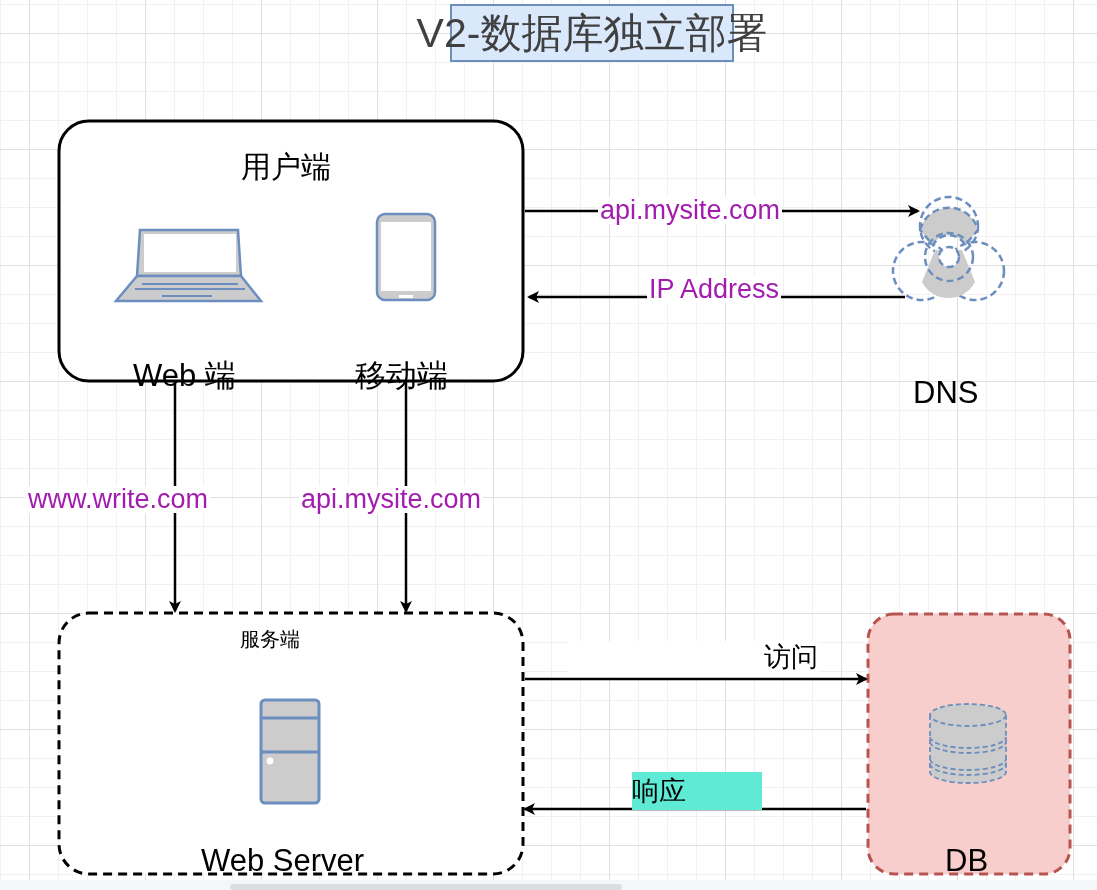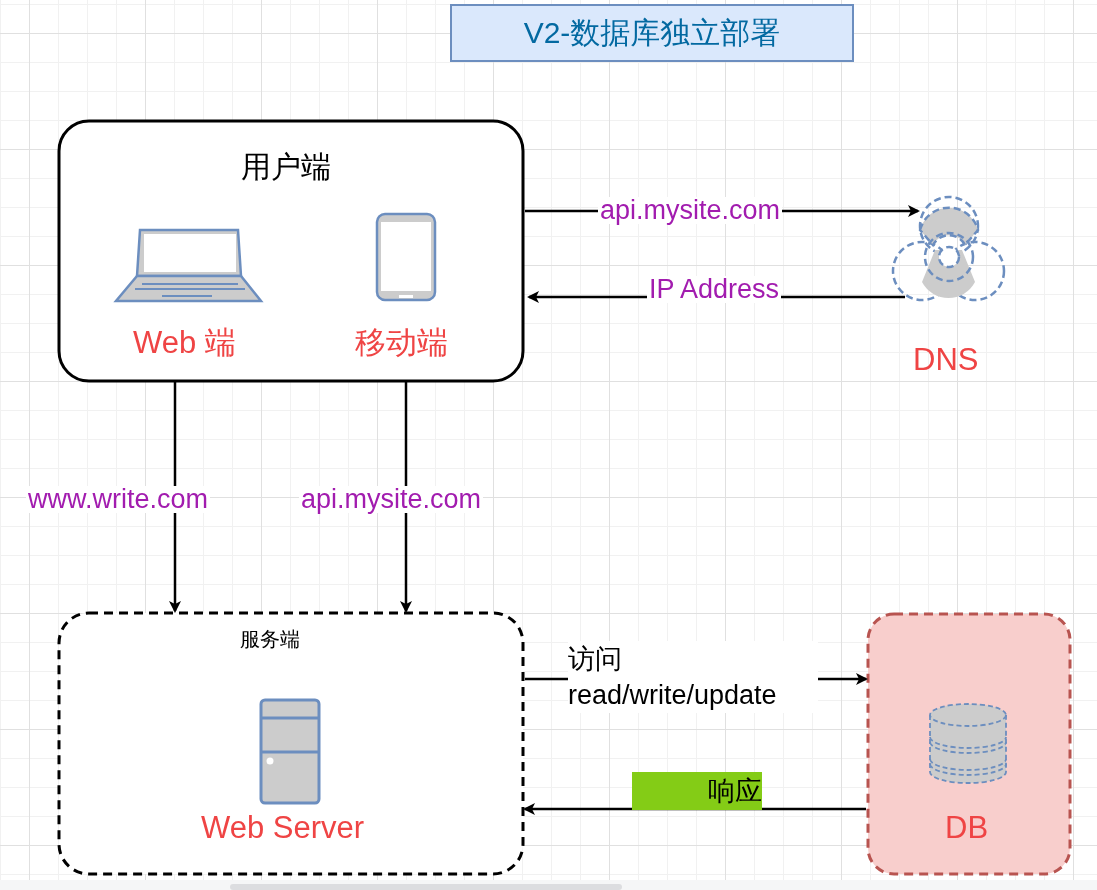--- a/index.html
+++ b/index.html
@@ -8,24 +8,24 @@
   .grid{position:absolute;left:0;top:0;width:1097px;height:890px;
     background-image:
       linear-gradient(to right,#e0e0e0 1px,transparent 1px),
       linear-gradient(to bottom,#e0e0e0 1px,transparent 1px),
       linear-gradient(to right,#f1f1f1 1px,transparent 1px),
       linear-gradient(to bottom,#f1f1f1 1px,transparent 1px);
     background-size:116px 116px,116px 116px,29px 29px,29px 29px;
     background-position:29px 33px,29px 33px,0px 4px,0px 4px;}
   svg.canvas{position:absolute;left:0;top:0;}
   .txt{position:absolute;white-space:nowrap;line-height:1;}
-  .title{left:450px;top:4px;width:404px;height:58px;background:#dae8fc;border:2px solid #6c8ebf;
-    box-sizing:border-box;display:flex;align-items:center;justify-content:center;font-size:30px;color:#0369a1;}
+  .title{left:450px;top:4px;width:284px;height:58px;background:#dae8fc;border:2px solid #6c8ebf;
+    box-sizing:border-box;display:flex;align-items:center;justify-content:center;font-size:41px;color:#404040;}
   .lbl-black{color:#000;font-size:27px;}
-  .lbl-blue{color:#ef4444;font-size:31px;}
+  .lbl-blue{color:#000000;font-size:31px;margin-top:33px;}
   .edge-lbl{color:#a21caf;font-size:27px;background:#fff;padding:0 2px;}
   .scrollbar-track{position:absolute;left:0;top:880px;width:1097px;height:10px;background:#f5f6f7;}
   .scrollbar-thumb{position:absolute;left:230px;top:884px;width:392px;height:6px;background:#dcdde0;border-radius:3px;}
 </style>
 </head>
 <body>
 
 <div class="grid"></div>
 
 <svg class="canvas" width="1097" height="890">
@@ -101,22 +101,21 @@
 <div class="txt lbl-black" style="left:240px;top:629px;font-size:20px;">服务端</div>
 <div class="txt lbl-blue" style="left:201px;top:812px;text-align:right;">Web Server</div>
 
 <div class="txt lbl-blue" style="left:945px;top:812px;">DB</div>
 
 <div class="txt edge-lbl" style="left:598px;top:197px;">api.mysite.com</div>
 <div class="txt edge-lbl" style="left:647px;top:276px;">IP Address</div>
 <div class="txt edge-lbl" style="left:26px;top:486px;">www.write.com</div>
 <div class="txt edge-lbl" style="left:299px;top:486px;">api.mysite.com</div>
 
-<div class="txt" style="left:568px;top:641px;width:250px;text-align:left;background:#fff;font-size:27px;line-height:36px;color:#000;">
+<div class="txt" style="left:568px;top:641px;width:250px;text-align:right;background:#fff;font-size:27px;line-height:36px;color:#000;font-family:Liberation Mono, monospace;">
   <div>访问</div>
-  <div>read/write/update</div>
 </div>
-<div class="txt" style="left:632px;top:772px;width:130px;text-align:right;background:#84cc16;font-size:27px;line-height:38px;color:#000;">
+<div class="txt" style="left:632px;top:772px;width:130px;text-align:left;background:#5eead4;font-size:27px;line-height:38px;color:#000;">
   <div>响应</div>
 </div>
 
 <div class="scrollbar-track"></div>
 <div class="scrollbar-thumb"></div>
 
 </body></html>

